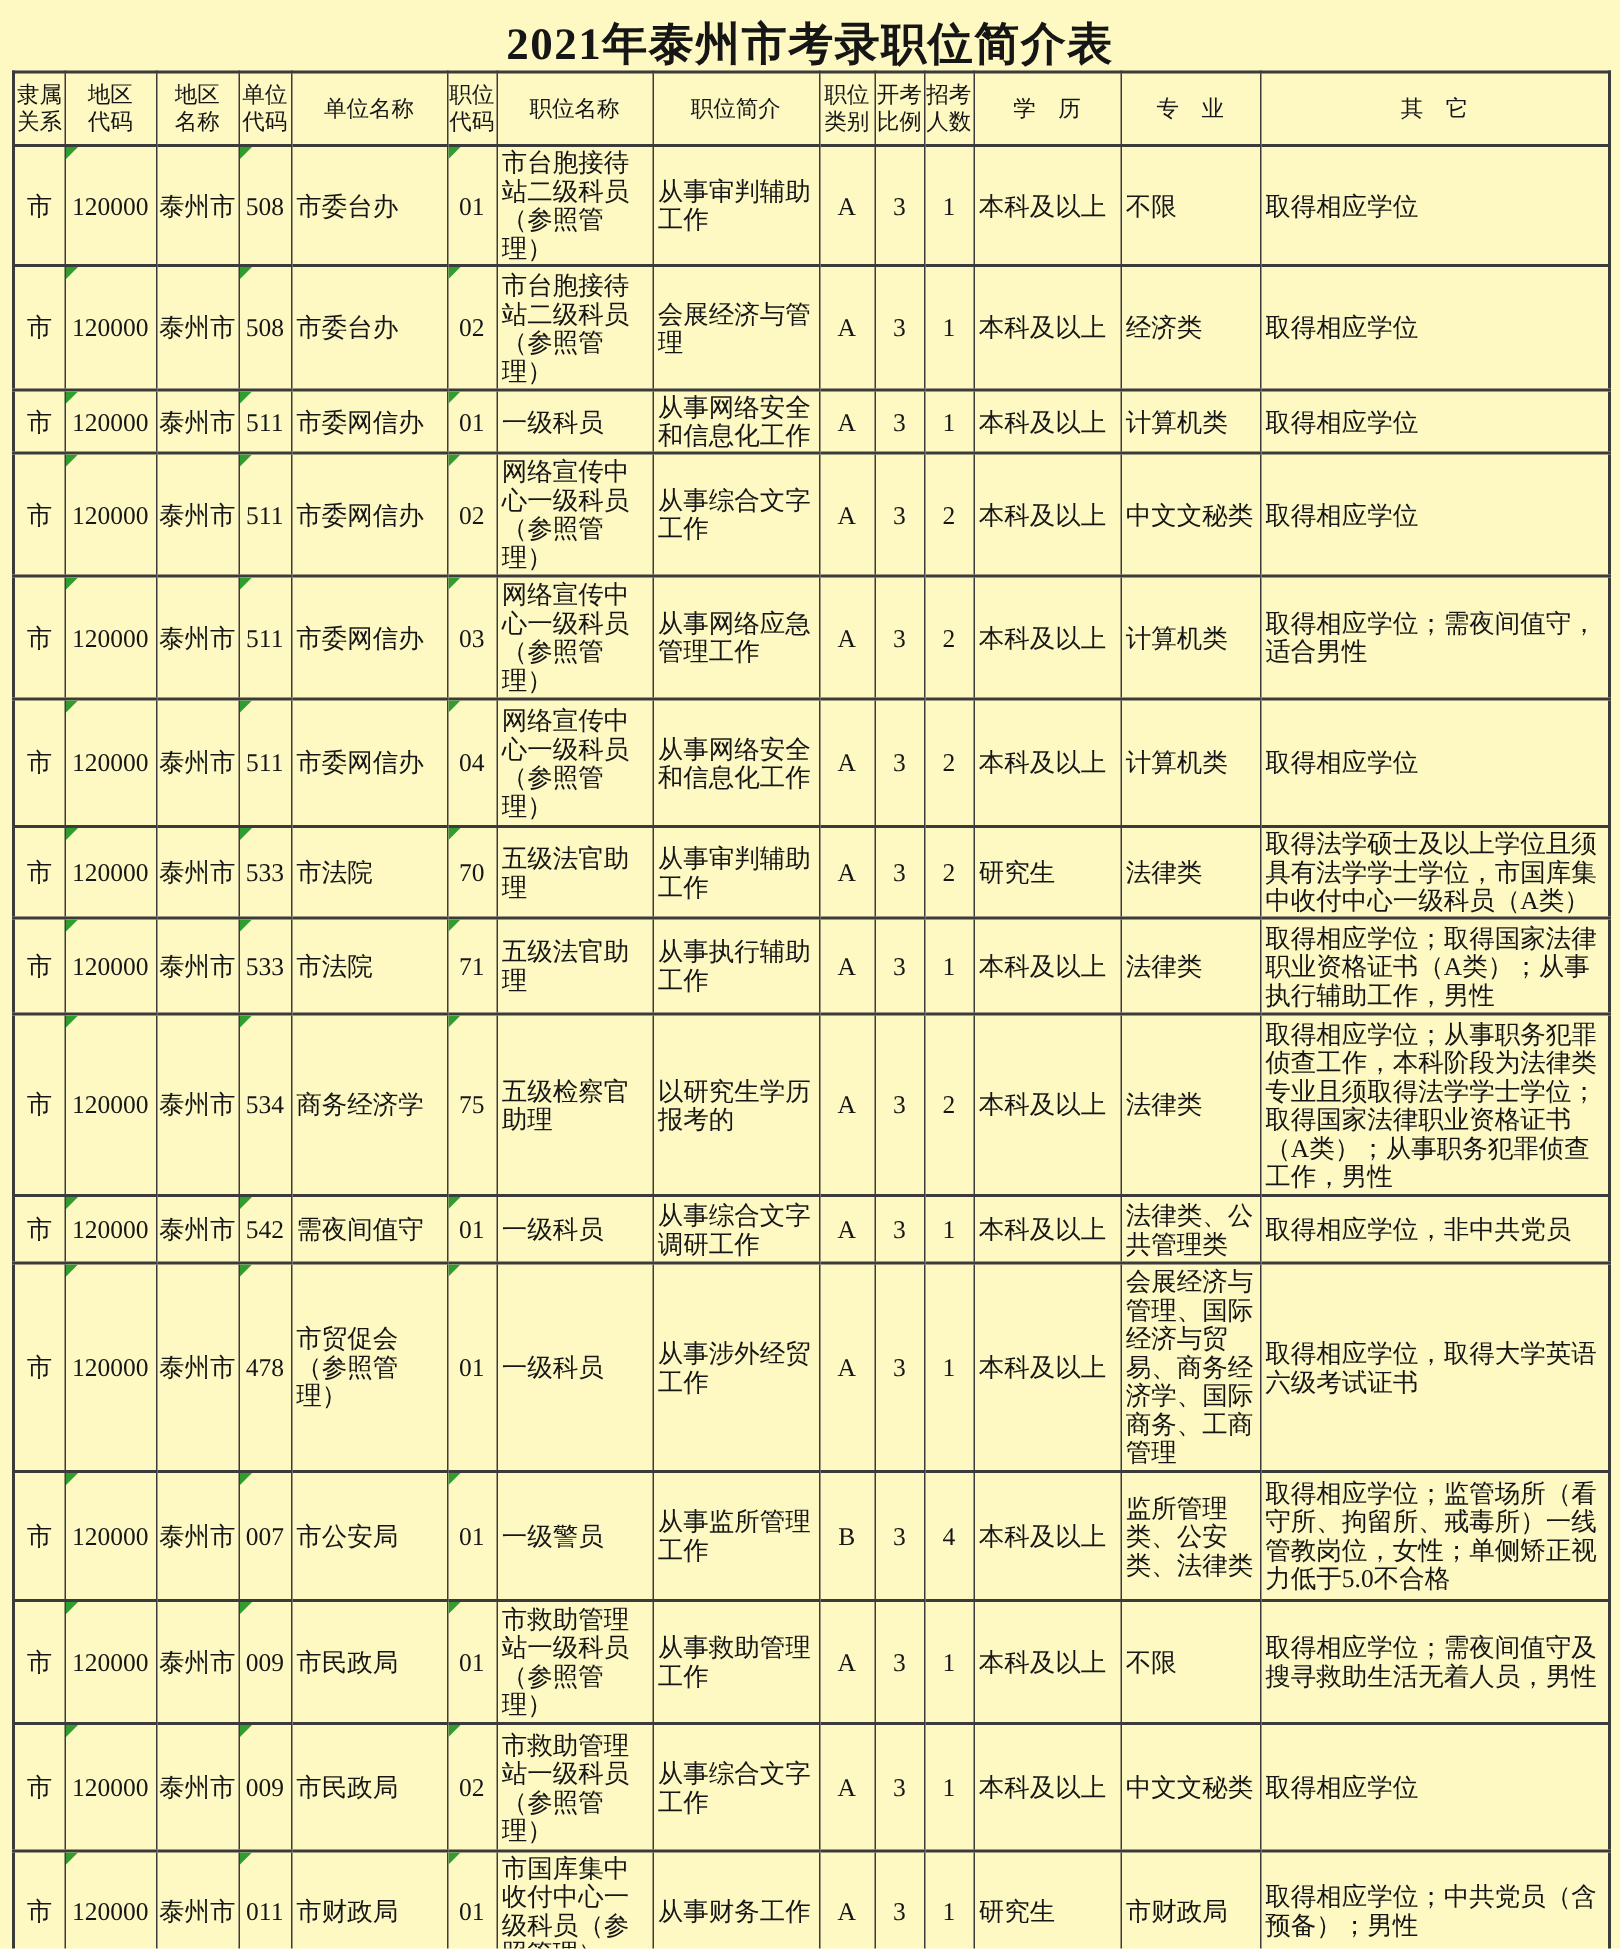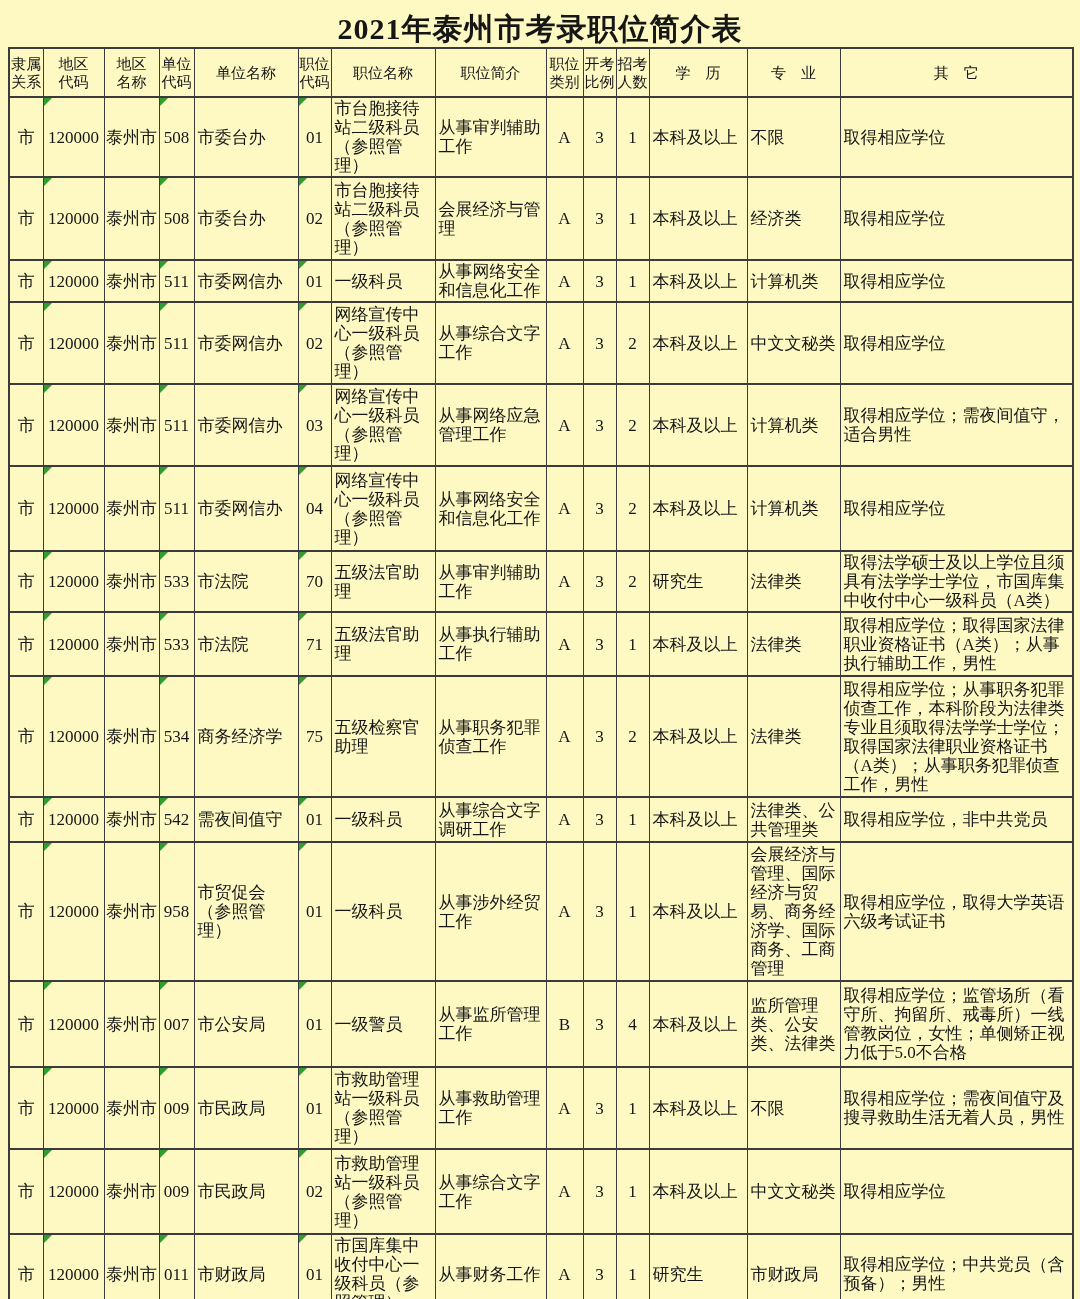--- a/index.html
+++ b/index.html
@@ -215,21 +215,21 @@
           <td class="left"><span>取得相应学位；取得国家法律职业资格证书（A类）；从事执行辅助工作，男性</span></td>
         </tr>
         <tr style="height: 121px;">
           <td class="center"><span>市</span></td>
           <td class="center"><span class="tri"></span><span>120000</span></td>
           <td class="center"><span>泰州市</span></td>
           <td class="center"><span class="tri"></span><span>534</span></td>
           <td class="left"><span>商务经济学</span></td>
           <td class="center"><span class="tri"></span><span>75</span></td>
           <td class="left"><span>五级检察官助理</span></td>
-          <td class="left"><span>从事职务犯罪侦查工作</span></td>
+          <td class="left"><span>以研究生学历报考的</span></td>
           <td class="center"><span>A</span></td>
           <td class="center"><span>3</span></td>
           <td class="center"><span>2</span></td>
           <td class="left"><span>本科及以上</span></td>
           <td class="left"><span>法律类</span></td>
           <td class="left"><span>取得相应学位；从事职务犯罪侦查工作，本科阶段为法律类专业且须取得法学学士学位；取得国家法律职业资格证书（A类）；从事职务犯罪侦查工作，男性</span></td>
         </tr>
         <tr style="height: 45px;">
           <td class="center"><span>市</span></td>
           <td class="center"><span class="tri"></span><span>120000</span></td>
@@ -243,21 +243,21 @@
           <td class="center"><span>3</span></td>
           <td class="center"><span>1</span></td>
           <td class="left"><span>本科及以上</span></td>
           <td class="left"><span>法律类、公共管理类</span></td>
           <td class="left"><span>取得相应学位，非中共党员</span></td>
         </tr>
         <tr style="height: 139px;">
           <td class="center"><span>市</span></td>
           <td class="center"><span class="tri"></span><span>120000</span></td>
           <td class="center"><span>泰州市</span></td>
-          <td class="center"><span class="tri"></span><span>958</span></td>
+          <td class="center"><span class="tri"></span><span>478</span></td>
           <td class="left"><span>市贸促会（参照管理）</span></td>
           <td class="center"><span class="tri"></span><span>01</span></td>
           <td class="left"><span>一级科员</span></td>
           <td class="left"><span>从事涉外经贸工作</span></td>
           <td class="center"><span>A</span></td>
           <td class="center"><span>3</span></td>
           <td class="center"><span>1</span></td>
           <td class="left"><span>本科及以上</span></td>
           <td class="left"><span>会展经济与管理、国际经济与贸易、商务经济学、国际商务、工商管理</span></td>
           <td class="left"><span>取得相应学位，取得大学英语六级考试证书</span></td>

